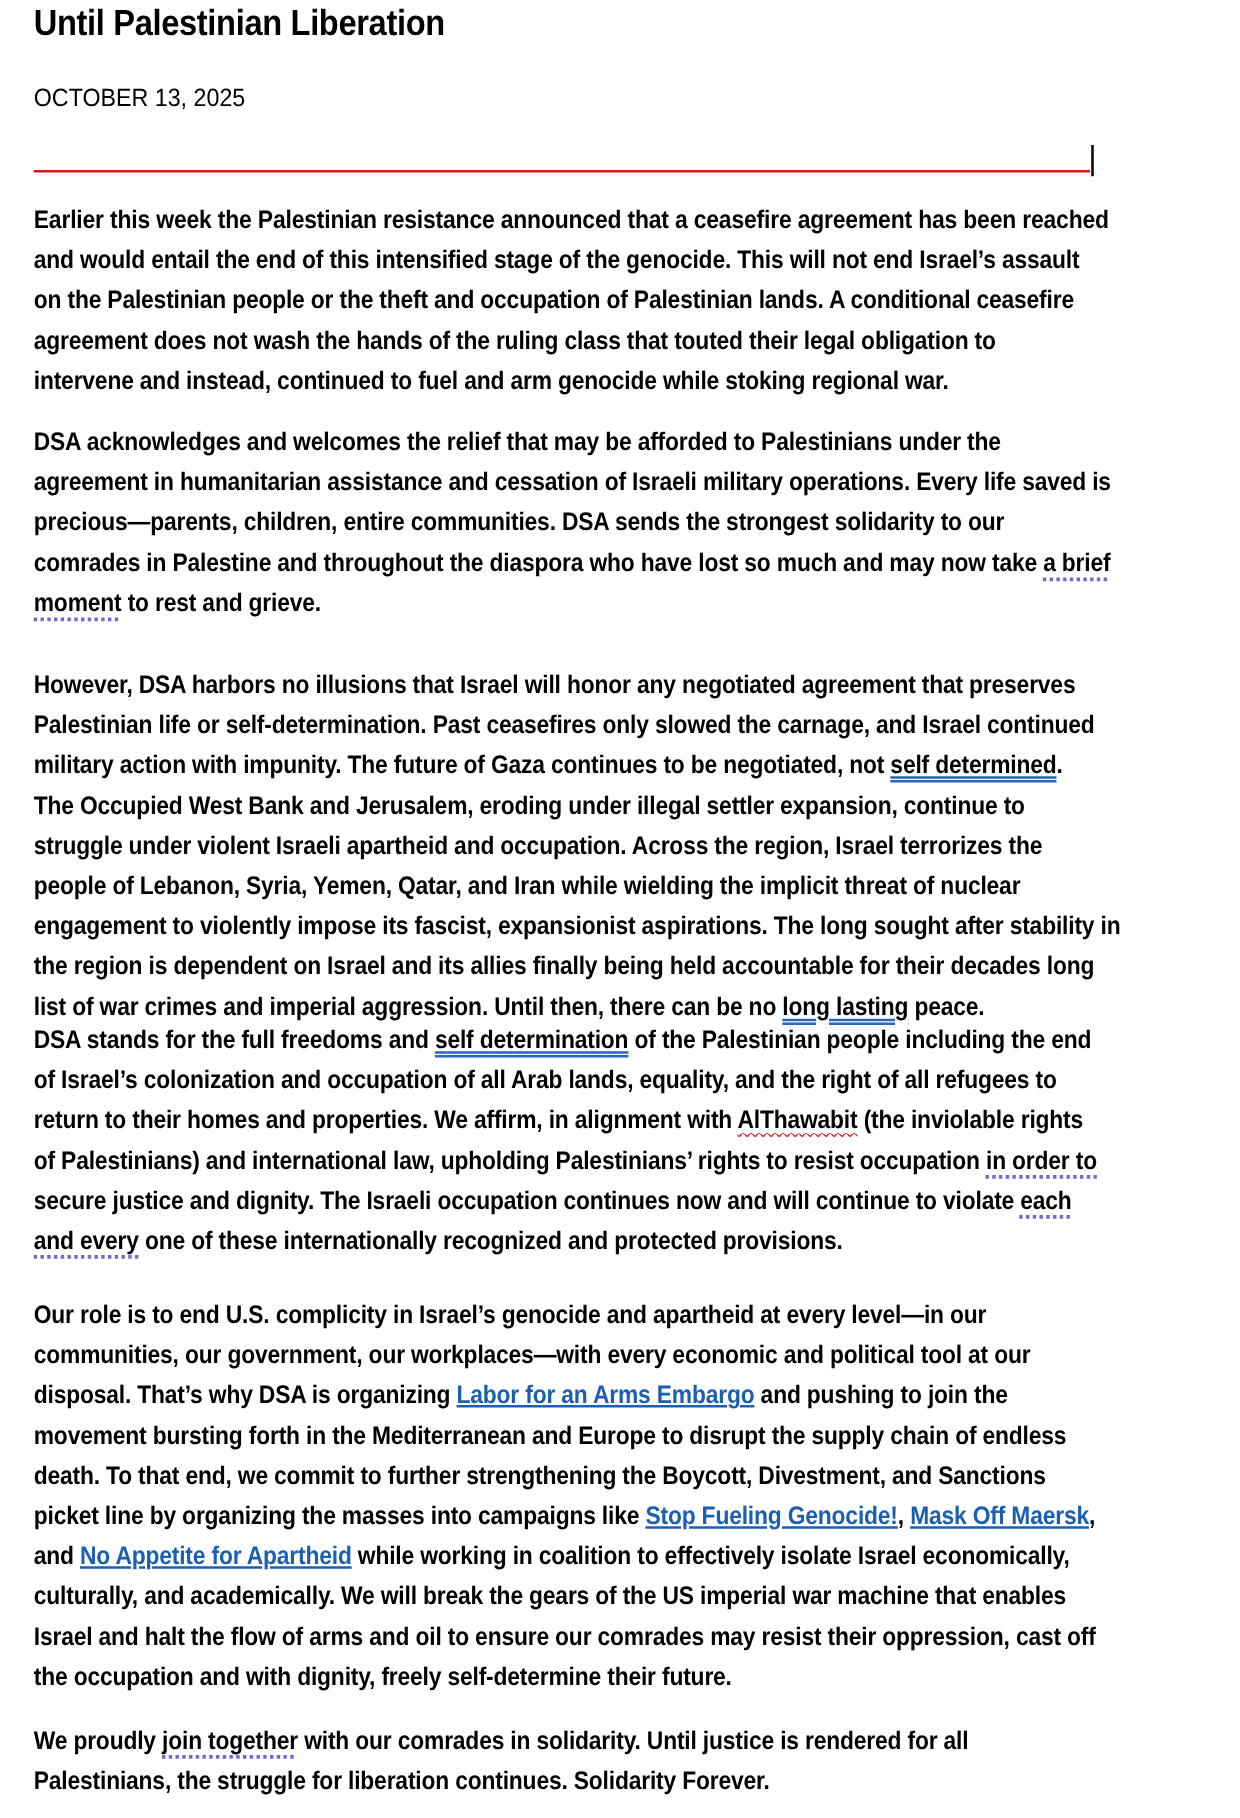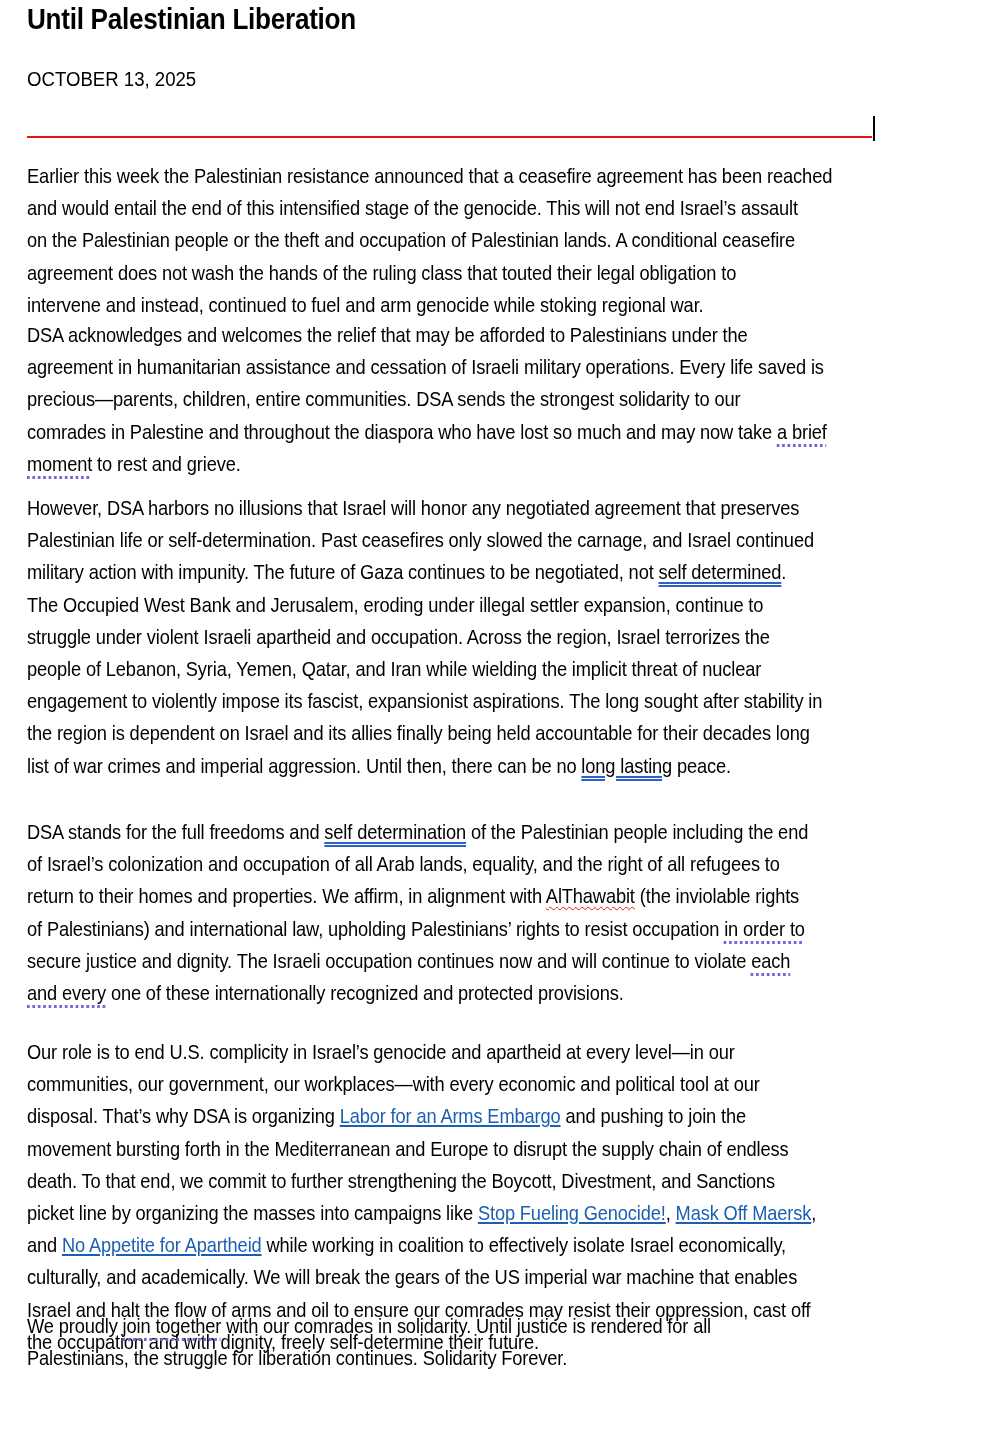--- a/index.html
+++ b/index.html
@@ -6,21 +6,21 @@
   body { width: 992px; height: 1454px; overflow: hidden; position: relative;
          font-family: "Liberation Sans", "DejaVu Sans", sans-serif; color: #000; }
   .doc { position: absolute; left: 27px; top: 0; width: 945px; }
   .title { position: absolute; left: 0; top: 3px; font-size: 29px; font-weight: bold;
            letter-spacing: -0.3px; white-space: nowrap; transform-origin: left center;
            transform: scaleX(0.9); }
   .date { position: absolute; left: 0; top: 68px; font-size: 20px; white-space: nowrap;
           transform-origin: left center; transform: scaleX(0.93); }
   .rule { position: absolute; left: 0; top: 136px; width: 845px; height: 2px; background: #e3151a; }
   .caret { position: absolute; left: 846px; top: 116px; width: 2px; height: 25px; background: #000; }
-  .para { position: absolute; left: 0; width: 960px; }
+  .para { position: absolute; left: 0; width: 960px; font-weight: bold; }
   .line { display: block; height: 32.2px; line-height: 32.2px; font-size: 20.3px;
           white-space: nowrap; transform-origin: left center; letter-spacing: -0.15px; }
   .link { color: #1b5fb3; text-decoration: underline; text-decoration-color: #1b5fb3;
           text-underline-offset: 2px; cursor: pointer; }
   .gram { text-decoration: underline double #2b62c4; text-underline-offset: 3px; }
   .style-mark { text-decoration: underline dotted #7a63d6; text-decoration-thickness: 3px;
                 text-underline-offset: 5px; }
   .spell { text-decoration: underline wavy #e3151a; text-underline-offset: 3px;
            text-decoration-thickness: 1px; }
 </style>
@@ -34,29 +34,29 @@
   <div class="caret"></div>
 
   <div class="para" style="top:160px">
     <span class="line" style="transform:scaleX(0.903)"><span>Earlier this week the Palestinian resistance announced that a ceasefire agreement has been reached</span></span>
     <span class="line" style="transform:scaleX(0.900)"><span>and would entail the end of this intensified stage of the genocide. This will not end Israel’s assault</span></span>
     <span class="line" style="transform:scaleX(0.900)"><span>on the Palestinian people or the theft and occupation of Palestinian lands. A conditional ceasefire</span></span>
     <span class="line" style="transform:scaleX(0.900)"><span>agreement does not wash the hands of the ruling class that touted their legal obligation to</span></span>
     <span class="line" style="transform:scaleX(0.900)"><span>intervene and instead, continued to fuel and arm genocide while stoking regional war.</span></span>
   </div>
 
-  <div class="para" style="top:319px">
+  <div class="para" style="top:338px">
     <span class="line" style="transform:scaleX(0.900)"><span>DSA acknowledges and welcomes the relief that may be afforded to Palestinians under the</span></span>
     <span class="line" style="transform:scaleX(0.900)"><span>agreement in humanitarian assistance and cessation of Israeli military operations. Every life saved is</span></span>
     <span class="line" style="transform:scaleX(0.900)"><span>precious—parents, children, entire communities. DSA sends the strongest solidarity to our</span></span>
     <span class="line" style="transform:scaleX(0.900)"><span>comrades in Palestine and throughout the diaspora who have lost so much and may now take </span><span class="style-mark">a brief</span></span>
     <span class="line" style="transform:scaleX(0.900)"><span class="style-mark">moment</span><span> to rest and grieve.</span></span>
   </div>
 
-  <div class="para" style="top:492px">
+  <div class="para" style="top:532px">
     <span class="line" style="transform:scaleX(0.900)"><span>However, DSA harbors no illusions that Israel will honor any negotiated agreement that preserves</span></span>
     <span class="line" style="transform:scaleX(0.900)"><span>Palestinian life or self-determination. Past ceasefires only slowed the carnage, and Israel continued</span></span>
     <span class="line" style="transform:scaleX(0.900)"><span>military action with impunity. The future of Gaza continues to be negotiated, not </span><span class="gram">self determined</span><span>.</span></span>
     <span class="line" style="transform:scaleX(0.900)"><span>The Occupied West Bank and Jerusalem, eroding under illegal settler expansion, continue to</span></span>
     <span class="line" style="transform:scaleX(0.900)"><span>struggle under violent Israeli apartheid and occupation. Across the region, Israel terrorizes the</span></span>
     <span class="line" style="transform:scaleX(0.900)"><span>people of Lebanon, Syria, Yemen, Qatar, and Iran while wielding the implicit threat of nuclear</span></span>
     <span class="line" style="transform:scaleX(0.900)"><span>engagement to violently impose its fascist, expansionist aspirations. The long sought after stability in</span></span>
     <span class="line" style="transform:scaleX(0.900)"><span>the region is dependent on Israel and its allies finally being held accountable for their decades long</span></span>
     <span class="line" style="transform:scaleX(0.900)"><span>list of war crimes and imperial aggression. Until then, there can be no </span><span class="gram">long lasting</span><span> peace.</span></span>
   </div>
@@ -76,17 +76,17 @@
     <span class="line" style="transform:scaleX(0.900)"><span>disposal. That’s why DSA is organizing </span><span class="link">Labor for an Arms Embargo</span><span> and pushing to join the</span></span>
     <span class="line" style="transform:scaleX(0.900)"><span>movement bursting forth in the Mediterranean and Europe to disrupt the supply chain of endless</span></span>
     <span class="line" style="transform:scaleX(0.900)"><span>death. To that end, we commit to further strengthening the Boycott, Divestment, and Sanctions</span></span>
     <span class="line" style="transform:scaleX(0.900)"><span>picket line by organizing the masses into campaigns like </span><span class="link">Stop Fueling Genocide!</span><span>, </span><span class="link">Mask Off Maersk</span><span>,</span></span>
     <span class="line" style="transform:scaleX(0.900)"><span>and </span><span class="link">No Appetite for Apartheid</span><span> while working in coalition to effectively isolate Israel economically,</span></span>
     <span class="line" style="transform:scaleX(0.900)"><span>culturally, and academically. We will break the gears of the US imperial war machine that enables</span></span>
     <span class="line" style="transform:scaleX(0.900)"><span>Israel and halt the flow of arms and oil to ensure our comrades may resist their oppression, cast off</span></span>
     <span class="line" style="transform:scaleX(0.900)"><span>the occupation and with dignity, freely self-determine their future.</span></span>
   </div>
 
-  <div class="para" style="top:1310px">
+  <div class="para" style="top:1377px">
     <span class="line" style="transform:scaleX(0.900)"><span>We proudly </span><span class="style-mark">join together</span><span> with our comrades in solidarity. Until justice is rendered for all</span></span>
     <span class="line" style="transform:scaleX(0.900)"><span>Palestinians, the struggle for liberation continues. Solidarity Forever.</span></span>
   </div>
 </div>
 
 </body></html>

